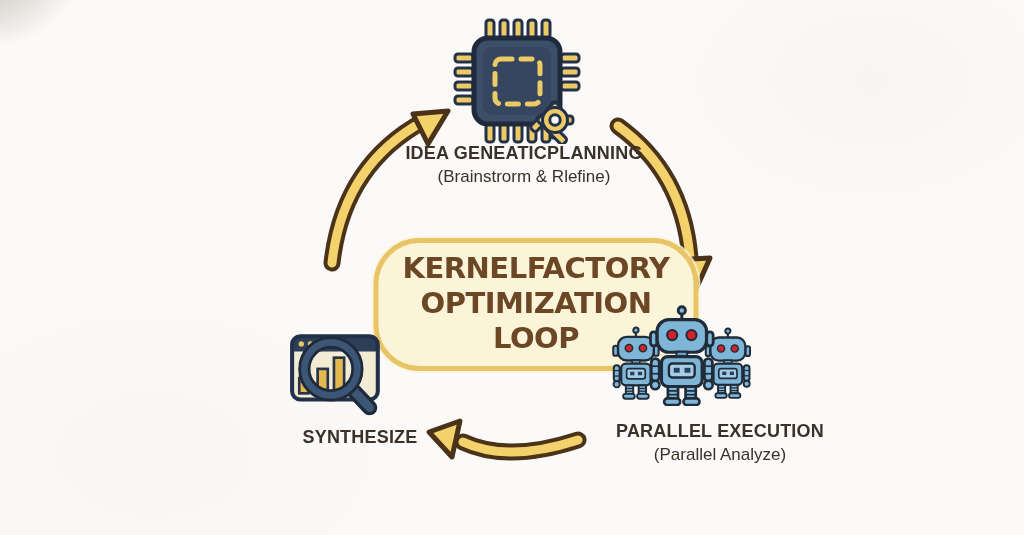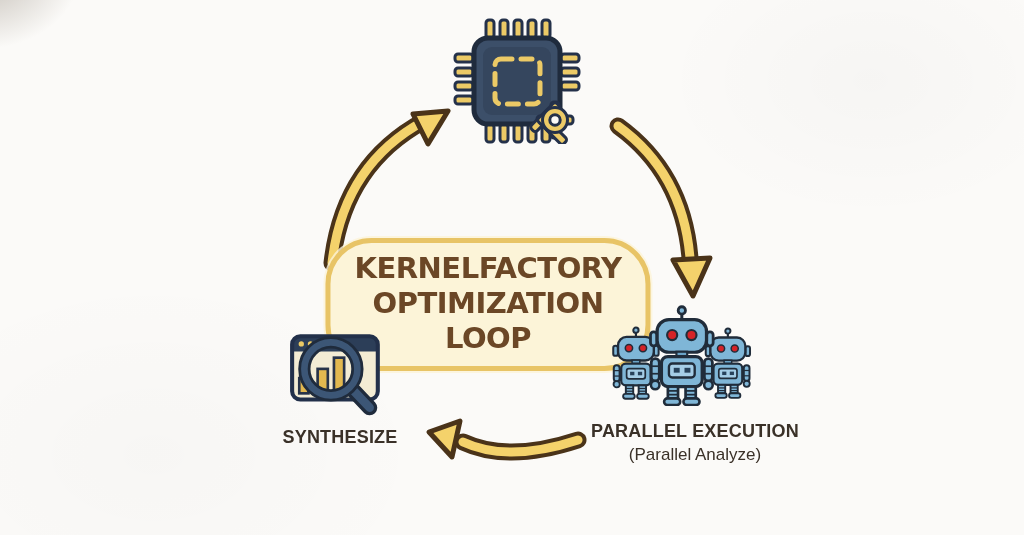--- a/index.html
+++ b/index.html
@@ -29,21 +29,21 @@
     letter-spacing:0.2px;
   }
   .node-label .sub{
     display:block;
     font-size:17px;
     font-weight:400;
     margin-top:3px;
   }
   .title-cloud{
     position:absolute;
-    left:488px;top:238px;
+    left:536px;top:238px;
     transform:translateX(-50%);
     background:#fcf4d8;
     border:5px solid #e8c466;
     border-radius:46px;
     padding:8px 24px 10px 24px;
     box-shadow:0 0 0 2px rgba(252,244,216,0.8);
     text-align:center;
   }
   .title-cloud .tline{
     display:block;
@@ -110,20 +110,24 @@
         <rect x="99" y="84" width="8" height="36" rx="3"></rect>
         <rect x="85" y="98" width="36" height="8" rx="3"></rect>
         <rect x="90" y="89" width="8" height="36" rx="3" transform="rotate(45 103 102)"></rect>
         <rect x="90" y="89" width="8" height="36" rx="3" transform="rotate(-45 103 102)"></rect>
       </g>
       <circle cx="103" cy="102" r="12.5" fill="#ecca66" stroke="#24314a" stroke-width="3"></circle>
       <circle cx="103" cy="102" r="5.2" fill="#fbfaf7" stroke="#24314a" stroke-width="3"></circle>
     </g>
   </svg>
 
+  <div class="node-label" style="left:524px;top:143px;">
+    <span class="main">IDEA GENEATICPLANNING</span>
+    <span class="sub">(Brainstrorm &amp; Rlefine)</span>
+  </div>
 
   <div class="title-cloud">
     <span class="tline">KERNELFACTORY</span>
     <span class="tline">OPTIMIZATION</span>
     <span class="tline">LOOP</span>
   </div>
 
   <svg class="abs" style="left:608px;top:304px;" width="148" height="102" viewBox="0 0 160 110">
     <defs>
       <g id="robot">
@@ -155,21 +159,21 @@
         <line x1="33.5" y1="83.5" x2="43" y2="83.5" stroke="#202c3a" stroke-width="1.6"></line>
         <rect x="13.5" y="87" width="15" height="6.2" rx="3.1" fill="#7fb6d7" stroke="#202c3a" stroke-width="2.4"></rect>
         <rect x="31.5" y="87" width="15" height="6.2" rx="3.1" fill="#7fb6d7" stroke="#202c3a" stroke-width="2.4"></rect>
       </g>
     </defs>
     <use href="#robot" transform="translate(5,24) scale(0.84)"></use>
     <use href="#robot" transform="translate(105,25) scale(0.82)"></use>
     <use href="#robot" transform="translate(45,1) scale(1.16)"></use>
   </svg>
 
-  <div class="node-label" style="left:695px;top:421px;">
+  <div class="node-label" style="left:720px;top:421px;">
     <span class="main">PARALLEL EXECUTION</span>
     <span class="sub">(Parallel Analyze)</span>
   </div>
 
   <svg class="abs" style="left:286px;top:330px;" width="102" height="90" viewBox="0 0 100 88">
     <rect x="6" y="6" width="84" height="62" rx="8" fill="#f3ecd4"></rect>
     <path d="M 14 6 h 68 a 8 8 0 0 1 8 8 v 7 H 6 v -7 a 8 8 0 0 1 8 -8 Z" fill="#2c3e58"></path>
     <circle cx="15" cy="13.5" r="2.6" fill="#eac964"></circle>
     <circle cx="24" cy="13.5" r="2.6" fill="#eac964"></circle>
     <circle cx="33" cy="13.5" r="2.6" fill="#eac964"></circle>
@@ -181,17 +185,17 @@
     <rect x="26" y="57" width="5" height="5" fill="#273349"></rect>
     <rect x="6" y="6" width="84" height="62" rx="8" fill="none" stroke="#22304a" stroke-width="4"></rect>
     <g>
       <line x1="64" y1="57" x2="82" y2="76" stroke="#1f2b3c" stroke-width="15" stroke-linecap="round"></line>
       <line x1="64" y1="57" x2="82" y2="76" stroke="#3c5676" stroke-width="8.5" stroke-linecap="round"></line>
       <circle cx="44" cy="38" r="26" fill="none" stroke="#1f2b3c" stroke-width="12"></circle>
       <circle cx="44" cy="38" r="26" fill="none" stroke="#3c5676" stroke-width="6.5"></circle>
     </g>
   </svg>
 
-  <div class="node-label" style="left:340px;top:427px;">
+  <div class="node-label" style="left:360px;top:427px;">
     <span class="main">SYNTHESIZE</span>
   </div>
 
 </div>
 
 </body></html>

